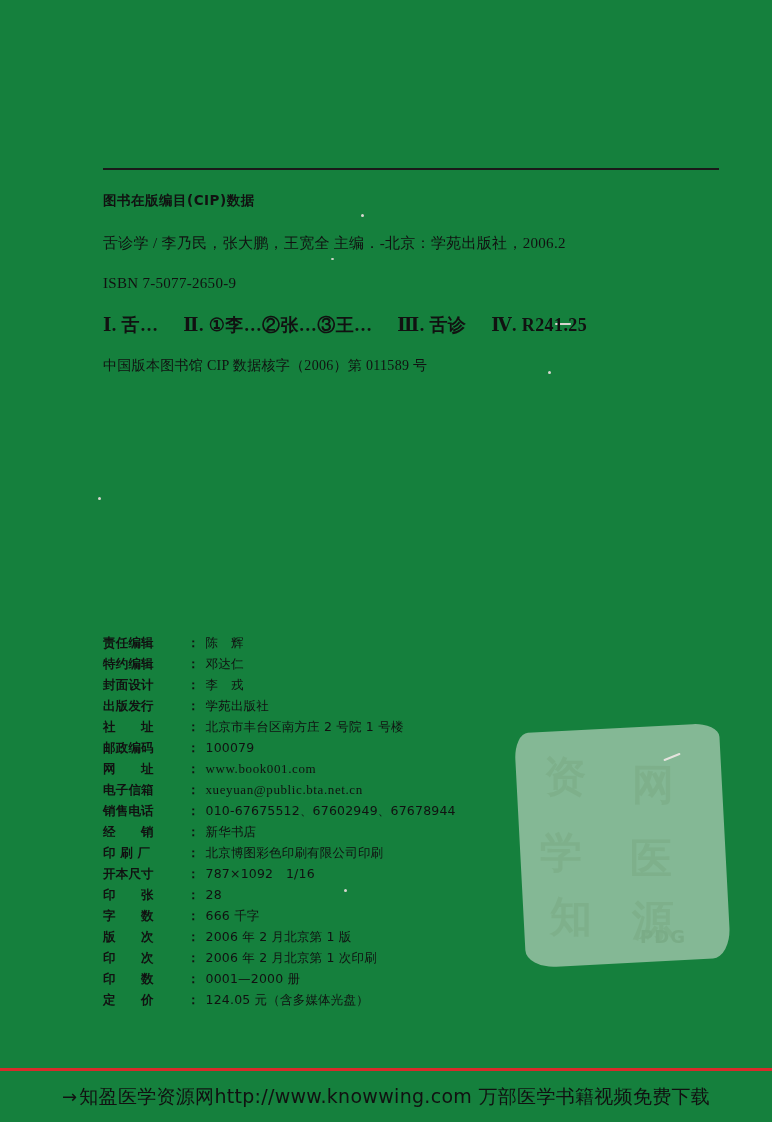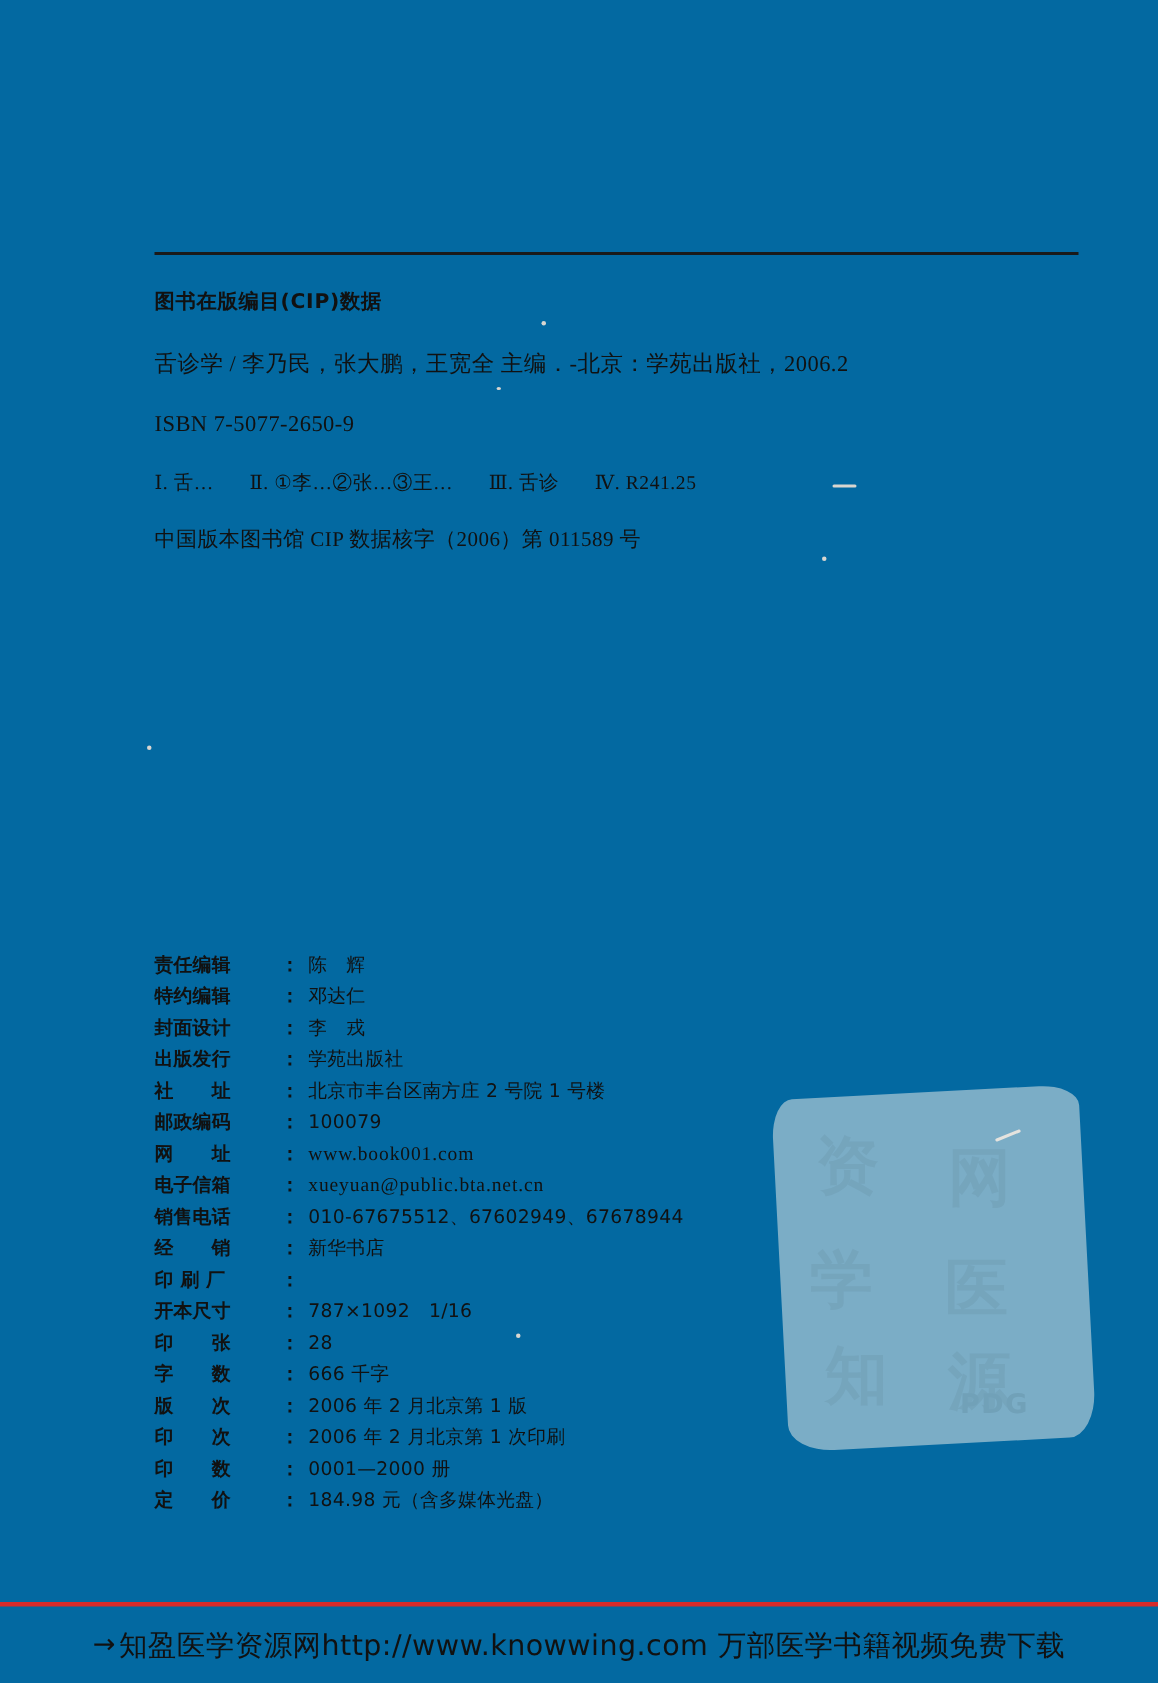--- a/index.html
+++ b/index.html
@@ -11,21 +11,21 @@
     height: 1122px;
     background: #ffffff;
     font-family: "Liberation Serif", "DejaVu Serif", serif;
     color: #111111;
     position: relative;
     overflow: hidden;
   }
   .page {
     position: absolute;
     inset: 0;
-    background: #0369a1;
+    background: #15803d;
   }
 
   
   .top-rule {
     position: absolute;
     left: 103px;
     top: 168px;
     width: 616px;
     height: 2px;
     background: #1a1a1a;
@@ -49,23 +49,24 @@
   .cip-line {
     font-size: 15px;
     line-height: 23px;
     letter-spacing: 0.3px;
     margin: 0;
     white-space: nowrap;
   }
   .cip-gap-1 { margin-top: 17px; }
   .cip-index {
     margin-top: 18px;
-    font-size: 13px;
+    font-size: 18px;
     letter-spacing: 0.4px;
     white-space: nowrap;
+    font-weight: bold;
   }
   .cip-index .seg { margin-right: 20px; }
   .cip-cn {
     margin-top: 20px;
     font-size: 14px;
     letter-spacing: 0.3px;
     white-space: nowrap;
   }
 
   
@@ -283,20 +284,21 @@
         <span class="col-value">010-67675512、67602949、67678944</span>
       </div>
       <div class="col-row">
         <span class="col-label">经　　销</span>
         <span class="col-colon">：</span>
         <span class="col-value">新华书店</span>
       </div>
       <div class="col-row">
         <span class="col-label">印 刷 厂</span>
         <span class="col-colon">：</span>
+        <span class="col-value">北京博图彩色印刷有限公司印刷</span>
       </div>
       <div class="col-row">
         <span class="col-label">开本尺寸</span>
         <span class="col-colon">：</span>
         <span class="col-value">787×1092　1/16</span>
       </div>
       <div class="col-row">
         <span class="col-label">印　　张</span>
         <span class="col-colon">：</span>
         <span class="col-value">28</span>
@@ -317,21 +319,21 @@
         <span class="col-value">2006 年 2 月北京第 1 次印刷</span>
       </div>
       <div class="col-row">
         <span class="col-label">印　　数</span>
         <span class="col-colon">：</span>
         <span class="col-value">0001—2000 册</span>
       </div>
       <div class="col-row">
         <span class="col-label">定　　价</span>
         <span class="col-colon">：</span>
-        <span class="col-value">184.98 元（含多媒体光盘）</span>
+        <span class="col-value">124.05 元（含多媒体光盘）</span>
       </div>
     </div>
 
   <div class="bottom-rule"></div>
   <div class="bottom-banner">
     <span class="arrow">→</span>
     <span>知盈医学资源网http://www.knowwing.com 万部医学书籍视频免费下载</span>
   </div>
 
 </div>

